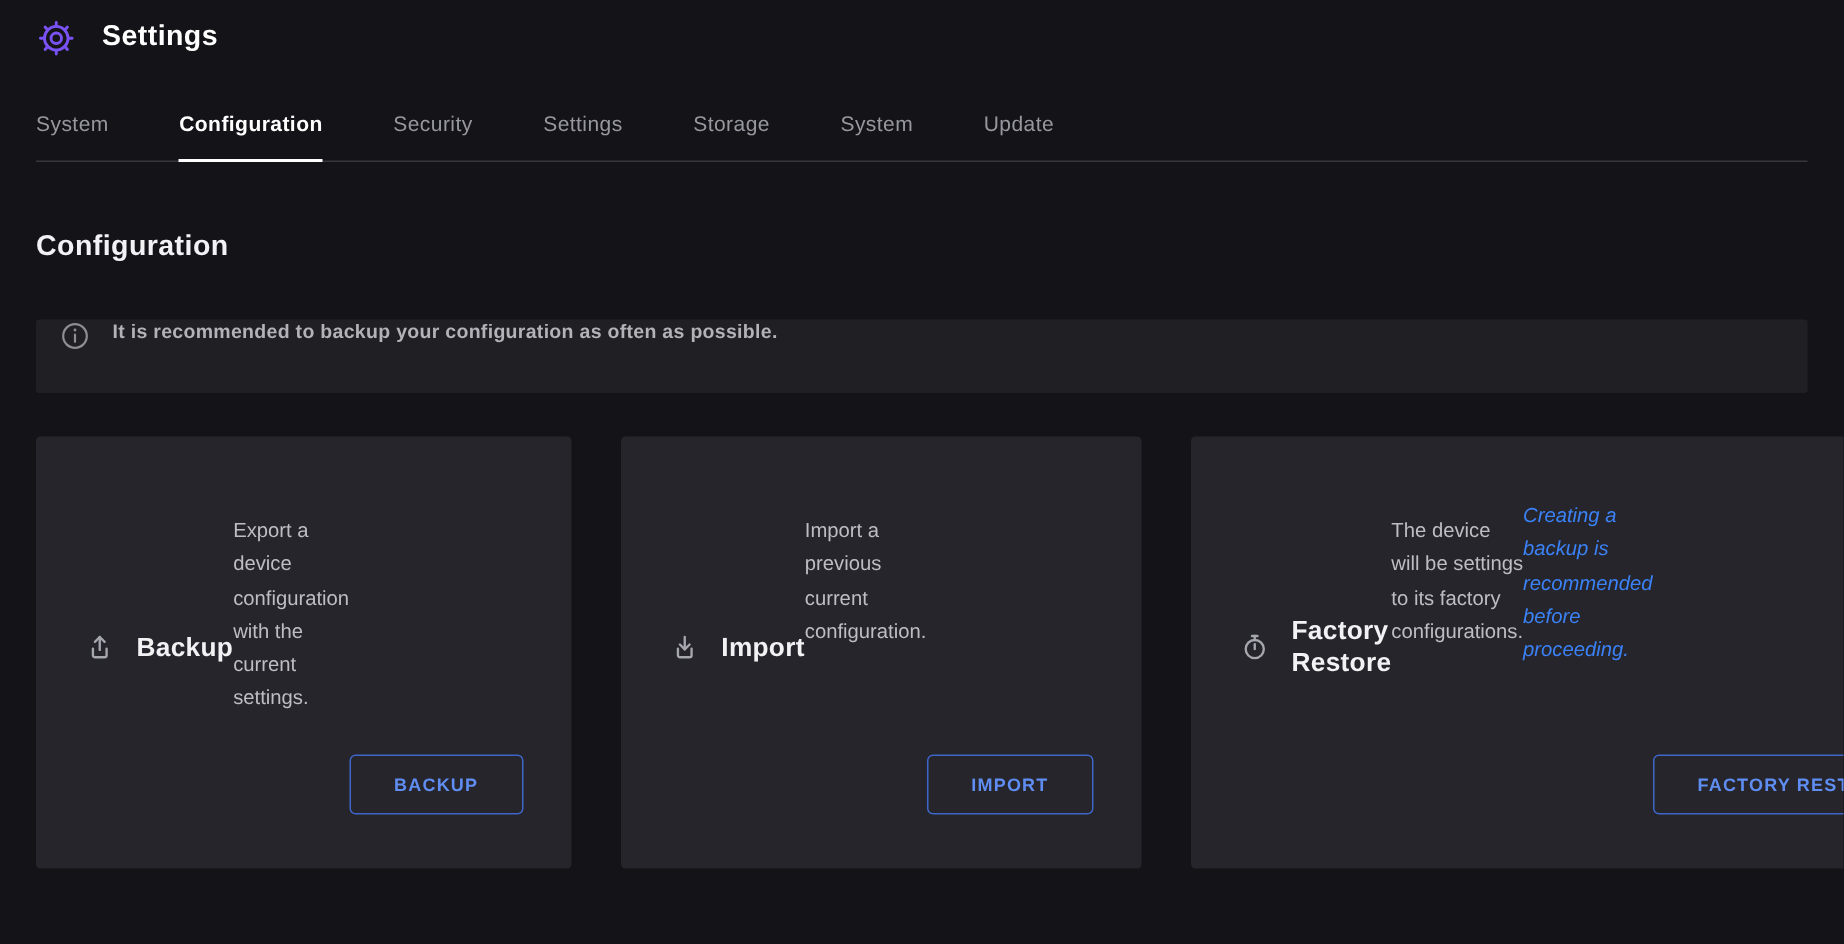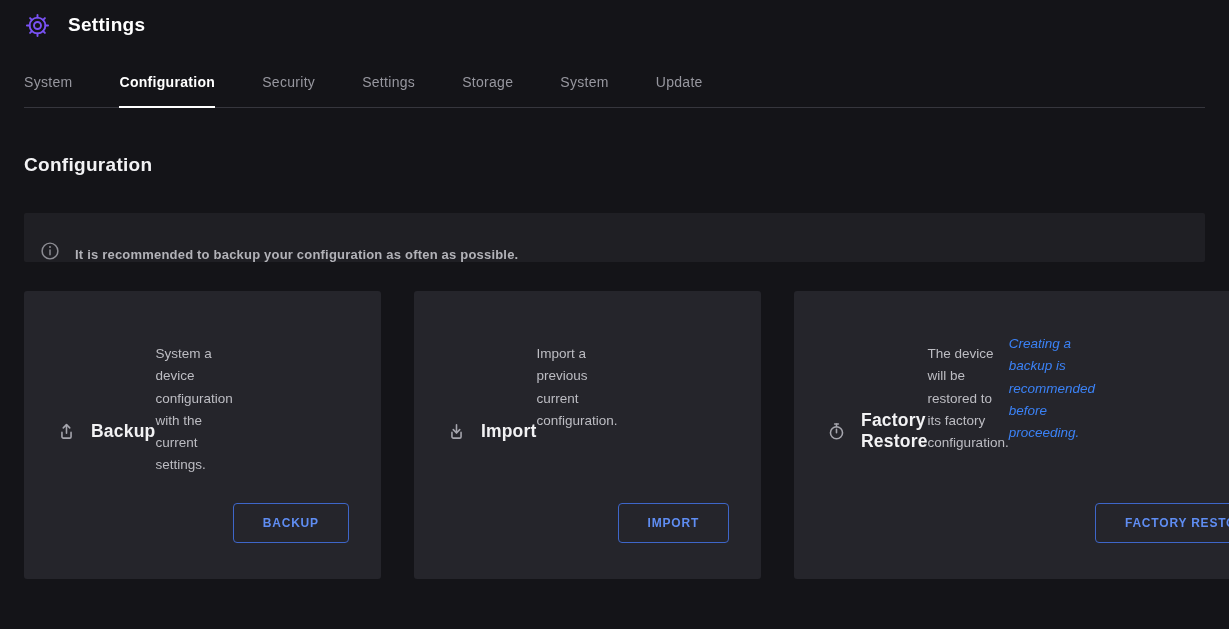--- a/index.html
+++ b/index.html
@@ -27,21 +27,21 @@
     content: ""; position: absolute; left: 0; right: 0; bottom: -1px;
     height: 2px; background: #ffffff;
   }
 
   
   .page-heading { color: #f2f2f4; font-size: 19px; font-weight: bold; margin-top: 46px; letter-spacing: 0.3px; }
 
   
   .banner {
     margin-top: 37px; background: #1f1f24; border-radius: 2px;
-    display: flex; align-items: flex-end; gap: 14px; padding: 0 15px; height: 49px;
+    display: flex; align-items: flex-start; gap: 14px; padding: 0 15px; height: 49px;
   }
   .banner-icon { color: #8d8d94; display: flex; align-items: center; }
   .banner-text { color: #b2b2b8; font-size: 13px; font-weight: bold; letter-spacing: 0.2px; }
 
   
   .cards { display: grid; grid-template-columns: repeat(3, 1fr); gap: 33px; margin-top: 29px; }
   .card {
     background: #25252b; border-radius: 3px;
     padding: 28px 32px 36px 32px; height: 288px;
     display: flex; flex-direction: row;
@@ -104,21 +104,21 @@
       <div class="card-head">
         <span class="card-icon">
           <svg width="21" height="21" viewBox="0 0 24 24" fill="none" stroke="currentColor" stroke-width="1.8" stroke-linecap="round" stroke-linejoin="round">
             <path d="M12 14 V4.2"></path>
             <path d="M8.3 7.9 L12 4.2 l3.7 3.7"></path>
             <path d="M6.8 13 v5 a1.6 1.6 0 0 0 1.6 1.6 h7.2 a1.6 1.6 0 0 0 1.6 -1.6 v-5"></path>
           </svg>
         </span>
         <span class="card-title">Backup</span>
       </div>
-      <div class="card-desc">System a device configuration with the current settings.</div>
+      <div class="card-desc">Export a device configuration with the current settings.</div>
 
       <button class="card-btn">BACKUP</button>
     </div>
 
     <div class="card">
       <div class="card-head">
         <span class="card-icon">
           <svg width="21" height="21" viewBox="0 0 24 24" fill="none" stroke="currentColor" stroke-width="1.8" stroke-linecap="round" stroke-linejoin="round">
             <path d="M12 4.2 V13.5"></path>
             <path d="M8.3 9.9 L12 13.6 l3.7 -3.7"></path>
@@ -137,19 +137,19 @@
         <span class="card-icon">
           <svg width="21" height="21" viewBox="0 0 24 24" fill="none" stroke="currentColor" stroke-width="1.8" stroke-linecap="round">
             <circle cx="12" cy="13.4" r="6.9"></circle>
             <path d="M12 13.4 V9.6"></path>
             <path d="M9.9 3.4 h4.2"></path>
             <path d="M12 3.4 v3.1"></path>
           </svg>
         </span>
         <span class="card-title">Factory Restore</span>
       </div>
-      <div class="card-desc">The device will be restored to its factory configuration.</div>
+      <div class="card-desc">The device will be settings to its factory configurations.</div>
       <div class="card-note">Creating a backup is recommended before proceeding.</div>
       <button class="card-btn">FACTORY RESTORE</button>
     </div>
 
   </div>
 </div>
 
 </body></html>

